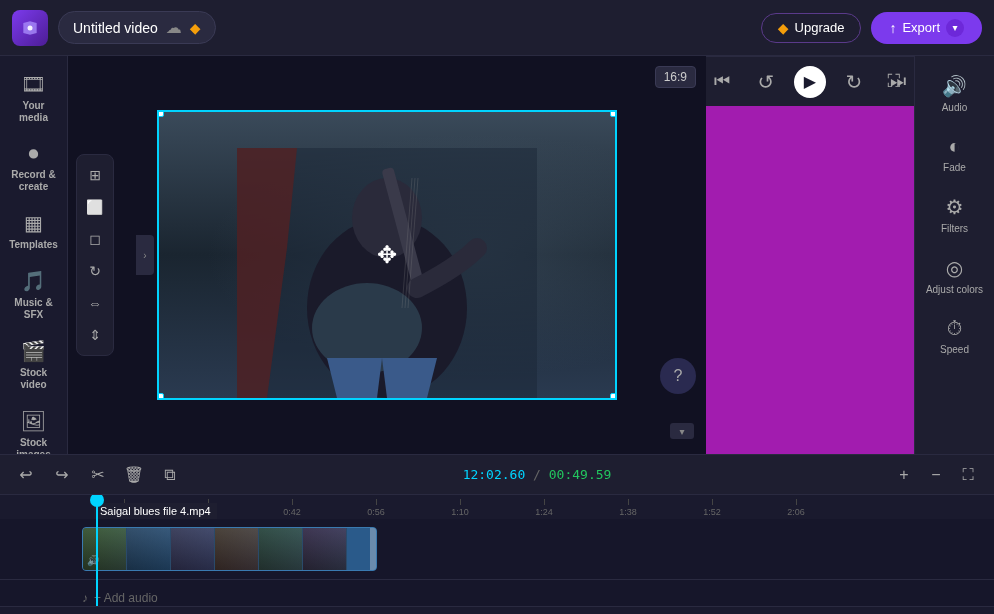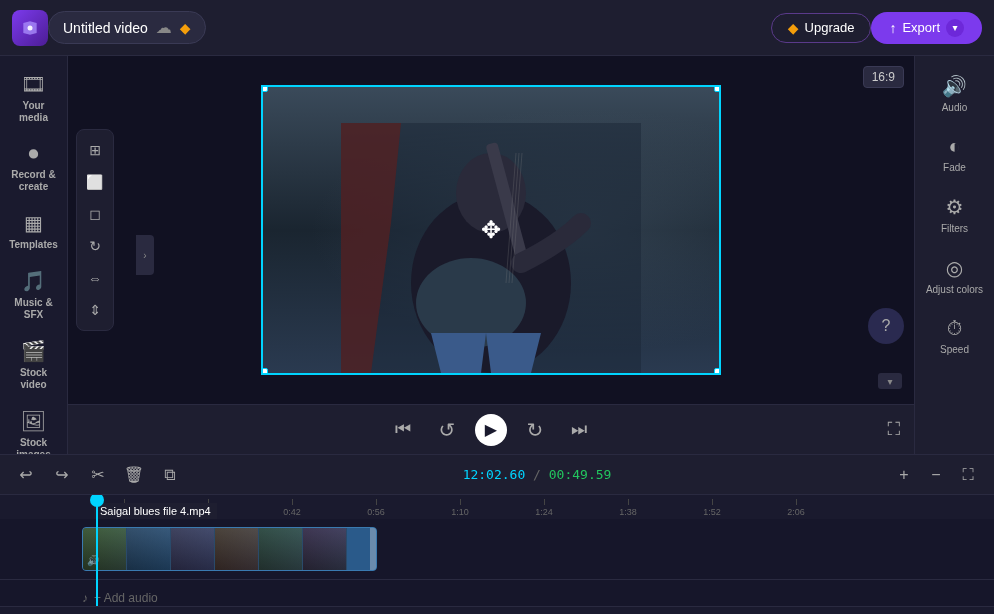--- a/index.html
+++ b/index.html
@@ -16,20 +16,21 @@
 
     
     .topbar {
       height: 56px;
       background: #1e1e30;
       display: flex;
       align-items: center;
       padding: 0 12px;
       border-bottom: 1px solid #2a2a40;
       flex-shrink: 0;
+      gap: 10px;
     }
     .app-logo {
       width: 36px;
       height: 36px;
       background: linear-gradient(135deg, #7c3aed, #4c1d95);
       border-radius: 8px;
       display: flex;
       align-items: center;
       justify-content: center;
       flex-shrink: 0;
@@ -139,21 +140,21 @@
       left: 68px;
       top: 50%;
       transform: translateY(-50%);
       z-index: 10;
     }
 
     
     .editor-area {
       flex: 1;
       display: flex;
-      flex-direction: column;
+      flex-direction: row;
       background: #a21caf;
       position: relative;
     }
 
     
     .video-canvas {
       flex: 1;
       display: flex;
       align-items: center;
       justify-content: center;

